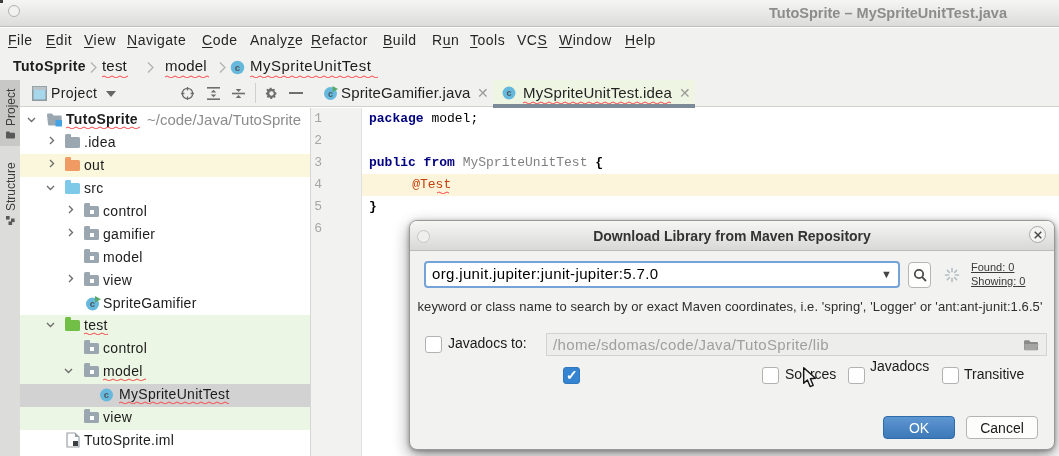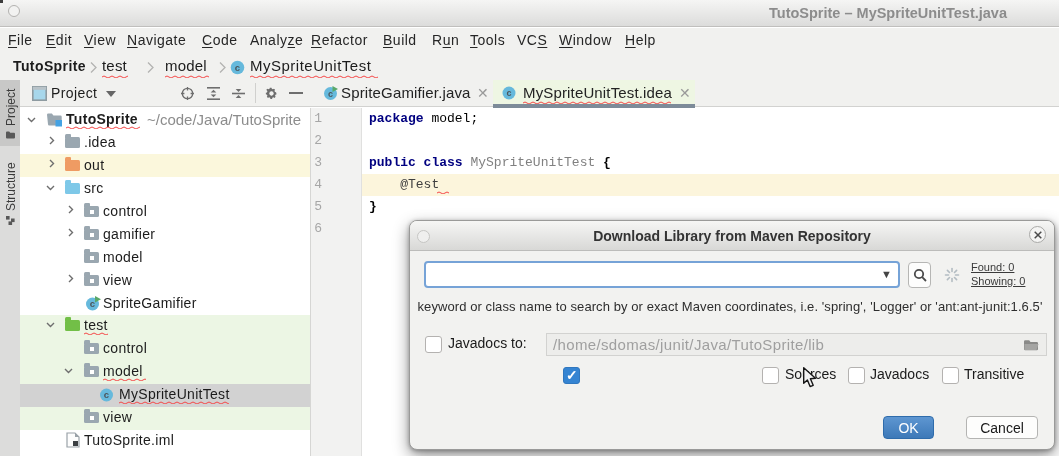--- a/index.html
+++ b/index.html
@@ -48,21 +48,21 @@
 #tree .txt { position:absolute; height:23px; line-height:23px; font-size:14px; letter-spacing:0.3px; color:#1c1c1c; white-space:nowrap; }
 
 
 #editor { left:311px; top:108px; width:748px; height:348px; background:#fff; }
 #gutter { position:absolute; left:0; top:0; width:51px; height:348px; background:#f2f2f1; border-right:1px solid #e0e0df; }
 .lnum { position:absolute; left:0; width:11px; text-align:right; font-family:"Liberation Mono", monospace; font-size:13px; color:#a6a6a6; height:22px; line-height:22px; }
 .cline { position:absolute; left:0; top:66px; width:748px; height:22px; background:#fcf5dc; }
 .code { position:absolute; left:58px; font-family:"Liberation Mono", monospace; font-size:13px; height:22px; line-height:22px; white-space:pre; color:#000; }
 .kw { color:#000080; font-weight:bold; }
 .gry { color:#808080; }
-.red { color:#404040; }
+.red { color:#c2410c;margin-left:12px; }
 
 
 .tab { position:absolute; top:0; height:27px; }
 .tab .ttxt { position:absolute; top:0; height:27px; line-height:26px; font-size:15px; letter-spacing:0.15px; color:#232323; white-space:nowrap; }
 .tab .x { position:absolute; top:0; height:27px; line-height:26px; font-size:14px; color:#9a9a9a; }
 #tab2 { background:#eef6e3; }
 #tabbar2 { position:absolute; left:493px; top:104px; width:202px; height:4px; background:#7d8b99; }
 
 
 #dlgshadow { left:403px; top:214px; width:660px; height:245px; }
@@ -82,21 +82,21 @@
 #found { left:561px; top:40px; font-size:11px; color:#3a3a3a; line-height:13.5px;text-decoration:underline; }
 #hint { left:3px; top:78px; width:634px; text-align:center; font-size:13px; letter-spacing:0.08px; color:#2e2e2e; white-space:nowrap; }
 
 .cb { position:absolute; width:17px; height:17px; background:#fff; border:1px solid #b4b2b0; border-radius:3px; }
 .cb.on { background:#3584d2; border-color:#3077be; }
 .cb.on:after { content:"✓"; position:absolute; left:2px; top:-1px; color:#fff; font-size:14px; font-weight:bold; }
 #dlfield { left:136px; top:112px; width:501px; height:23px; background:#ededeb; border:1px solid #d2d2d0; }
 #dlfield .v { position:absolute; left:6px; top:0; line-height:21px; font-size:15px; letter-spacing:0.35px; color:#9f9f9f; white-space:nowrap; }
 .dlab { position:absolute; font-size:14px; color:#1a1a1a; white-space:nowrap; }
 
-#okbtn { position:absolute; left:473px; top:195px; width:51px; height:23px; border-radius:4px;
+#okbtn { position:absolute; left:473px; top:195px; width:72px; height:23px; border-radius:4px;
   background:linear-gradient(#5e96d1,#3d79b8); border:1px solid #2f6cab; color:#fff; text-align:center; line-height:22px; font-size:14px; }
 #cancelbtn { position:absolute; left:556px; top:195px; width:72px; height:23px; border-radius:4px;
   background:#fdfdfc; border:1px solid #b4b4b2; color:#1a1a1a; text-align:center; line-height:22px; font-size:14px; }
 
 svg { position:absolute; overflow:visible; }
 svg.sq { overflow:hidden; }
 </style>
 </head>
 <body>
 <svg width="0" height="0" style="position:absolute">
@@ -343,40 +343,41 @@
   <div class="cline"></div>
   <div id="gutter">
     <div class="lnum" style="top:0">1</div>
     <div class="lnum" style="top:22px">2</div>
     <div class="lnum" style="top:44px">3</div>
     <div class="lnum" style="top:66px">4</div>
     <div class="lnum" style="top:88px">5</div>
     <div class="lnum" style="top:110px">6</div>
   </div>
   <div class="code" style="top:0"><span class="kw">package</span> model;</div>
-  <div class="code" style="top:44px"><span class="kw">public class</span> <span class="gry">MySpriteUnitTest</span> <b>{</b></div>
+  <div class="code" style="top:44px"><span class="kw">public from</span> <span class="gry">MySpriteUnitTest</span> <b>{</b></div>
   <div class="code" style="top:66px">    <span class="red">@Test</span></div>
   <div class="code" style="top:88px"><b>}</b></div>
   <svg class="sq" style="left:126px;top:83px" width="12" height="3">
       <use href="#wav"></use>
     </svg>
 </div>
 
 <div class="abs" id="dlgshadow">
   <div id="dialog">
     <div id="dlgtitle">
       <div class="t">Download Library from Maven Repository</div>
       <div class="lc"></div>
       <div class="xc">
           <svg style="left:4px;top:4px" width="8" height="8" viewBox="0 0 8 8" stroke="#4a4a4a" stroke-width="1.5">
             <path d="M0.7 0.7 L7.3 7.3 M7.3 0.7 L0.7 7.3"></path>
           </svg>
         </div>
     </div>
     <div class="field" id="searchf">
+      <div class="v">org.junit.jupiter:junit-jupiter:5.7.0</div>
       <div class="arr">▼</div>
     </div>
     <div class="field" id="magbtn">
       <svg style="left:4px;top:5px" width="15" height="15" viewBox="0 0 15 15" fill="none" stroke="#4a4a4a" stroke-width="1.8">
         <circle cx="6" cy="6" r="4.2"></circle>
           <path d="M9.2 9.2 L13 13"></path>
       </svg>
     </div>
     <svg style="left:534px;top:46px" width="16" height="16" viewBox="0 0 16 16" stroke="#b3bcc2" stroke-width="1.6" stroke-linecap="round">
       <path d="M8 1.5 v3"></path>
@@ -386,29 +387,29 @@
       <path d="M8 14.5 v-3"></path>
         <path d="M3.4 12.6 l2.1-2.1"></path>
         <path d="M1.5 8 h3"></path>
         <path d="M3.4 3.4 l2.1 2.1"></path>
     </svg>
     <div class="abs" id="found">Found: 0<br>Showing: 0</div>
     <div class="abs" id="hint">keyword or class name to search by or exact Maven coordinates, i.e. 'spring', 'Logger' or 'ant:ant-junit:1.6.5'</div>
     <div class="cb" style="left:15px;top:115px"></div>
     <div class="dlab" style="left:38px;top:111px;line-height:23px">Javadocs to:</div>
     <div class="abs" id="dlfield">
-        <div class="v">/home/sdomas/junit/Java/TutoSprite/lib</div>
+        <div class="v">/home/sdomas/code/Java/TutoSprite/lib</div>
       <svg style="right:7px;top:6px;position:absolute" width="15" height="11" viewBox="0 0 15 11">
         <path d="M0 1.5 a1.2 1.2 0 0 1 1.2-1.2 h4 l1.3 1.6 h6.3 a1.2 1.2 0 0 1 1.2 1.2 v6 a1.2 1.2 0 0 1-1.2 1.2 h-11.6 a1.2 1.2 0 0 1-1.2-1.2 z" fill="#8a8a88"></path>
         <path d="M0.5 4 h14 l-2 6 h-12 z" fill="#a5a5a3"></path>
       </svg>
     </div>
     <div class="cb on" style="left:153px;top:146px"></div>
     <div class="cb" style="left:352px;top:146px"></div>
     <div class="dlab" style="left:375px;top:142px;line-height:23px">Sources</div>
     <div class="cb" style="left:438px;top:146px"></div>
-    <div class="dlab" style="left:460px;top:142px;line-height:23px">Javadocs</div>
+    <div class="dlab" style="left:460px;top:134px;line-height:23px">Javadocs</div>
     <div class="cb" style="left:532px;top:146px"></div>
     <div class="dlab" style="left:554px;top:142px;line-height:23px">Transitive</div>
     <div id="okbtn">OK</div>
     <div id="cancelbtn">Cancel</div>
   </div>
 </div>
 
 </body></html>

